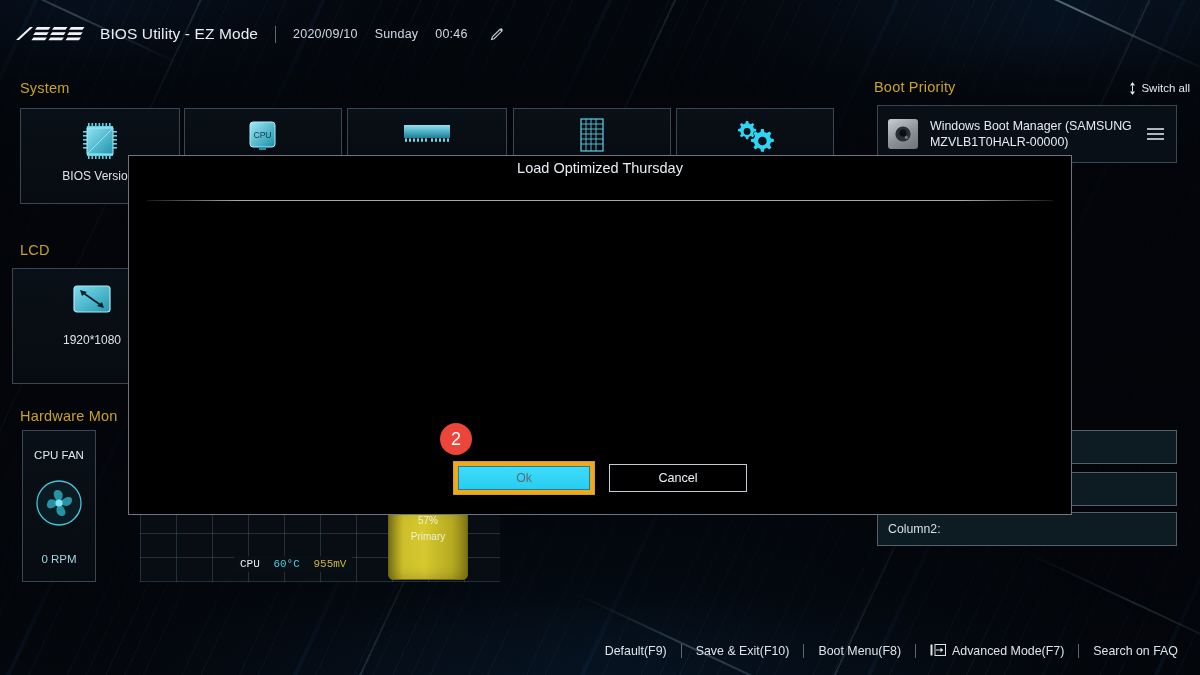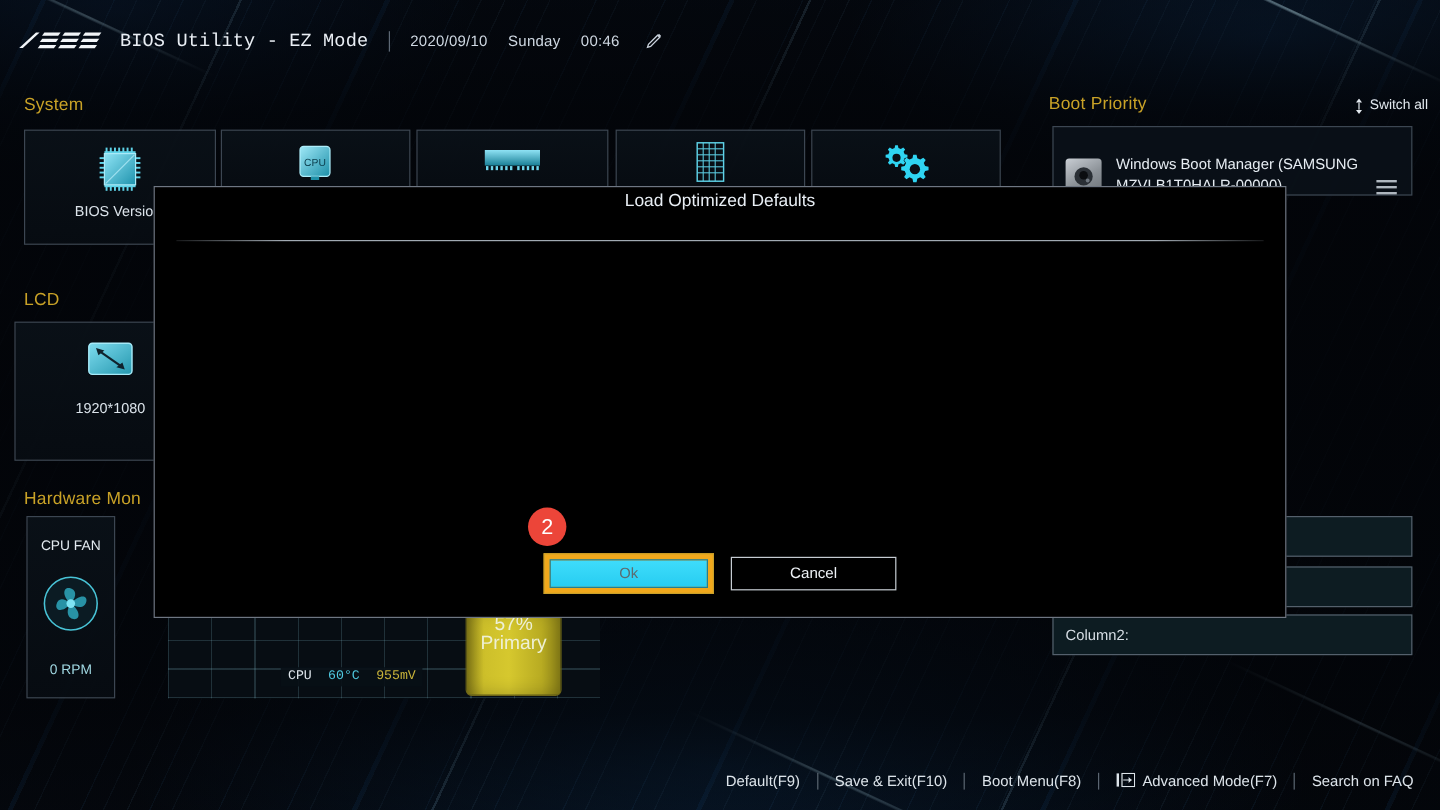--- a/index.html
+++ b/index.html
@@ -65,21 +65,21 @@
     position: absolute; left: 0; top: 0; width: 1200px; height: 68px;
     display: flex; align-items: center; padding-left: 14px; gap: 0;
     z-index: 5;
   }
   .asus-logo {
     width: 72px; height: 20px; position: relative; margin-right: 14px;
     display:flex; align-items:center;
   }
   .asus-logo svg { display:block; }
   .app-title {
-    color: #e9eef4; font-size: 15.5px; letter-spacing: .1px; white-space: nowrap; font-family: Liberation Mono, monospace;
+    color: #e9eef4; font-size: 15.5px; letter-spacing: .1px; white-space: nowrap;
   }
   .vdiv { width:1px; height:17px; background:#5d6875; margin: 0 17px; }
   .dt { color:#cfd8e2; font-size:12.5px; letter-spacing:.2px; white-space:nowrap; }
   .dt + .dt { margin-left: 17px; }
   .pencil { margin-left: 20px; width:18px; height:18px; display:flex; align-items:center; justify-content:center; }
 
   
   .sec-head {
     position:absolute; color:#c9a227; font-size:14.5px; letter-spacing:.2px;
     z-index: 3;
@@ -91,21 +91,21 @@
     z-index: 2;
   }
   .tile-label { position:absolute; left:0; right:0; text-align:center; color:#dbe3ea; font-size:12px; }
 
   .icon-ctr { position:absolute; left:0; right:0; display:flex; justify-content:center; }
 
   
   #bp-switch { position:absolute; right:10px; top:82px; display:flex; align-items:flex-start; gap:4px; color:#e3e9ef; font-size:11.5px; z-index:3; }
   .bp-row {
     position:absolute; border:1px solid #3c4652; background:rgba(10,17,24,.9);
-    display:flex; align-items:flex-end; z-index:2;
+    display:flex; align-items:center; z-index:2;
   }
   .bp-text { color:#e6ecf2; font-size:12.4px; line-height:16.5px; }
   .hdd-ic {
     width:30px;height:30px;border-radius:3px;margin:0 12px 0 10px;flex:0 0 auto;
     background:linear-gradient(150deg,#c9ced4,#8b9197 55%,#6d7378);
     display:flex;align-items:center;justify-content:center;
   }
   .burger { margin-left:auto; margin-right:12px; display:flex; flex-direction:column; gap:3px; }
   .burger i { display:block; width:17px; height:2px; background:#aeb6be; }
 
@@ -118,21 +118,21 @@
       repeating-linear-gradient(90deg, rgba(120,175,190,.22) 0 1px, rgba(0,0,0,0) 1px 36px),
       repeating-linear-gradient(0deg, rgba(120,175,190,.22) 0 1px, rgba(0,0,0,0) 1px 24px),
       #070d13;
   }
   .cpu-read { position:absolute; z-index:3; background:rgba(8,15,22,.9); padding:2px 6px; font-size:11px; white-space:nowrap;font-family:Liberation Mono, monospace; }
   .cpu-read b { font-weight:normal; }
   .yellow-bar {
     position:absolute; z-index:3; border-radius:5px; border:1px solid #6c6416;
     background: linear-gradient(90deg,#8a8018 0%,#cdbf2a 18%,#d6c82e 45%,#b8ab22 80%,#8f8518 100%);
     box-shadow: inset 0 0 14px rgba(0,0,0,.25);
-    text-align:center; color:#eef0d6; font-size:16px; padding-top:4px; line-height:16px;
+    text-align:center; color:#eef0d6; font-size:10px; padding-top:4px; line-height:16px;
   }
 
   
   #bottombar {
     position:absolute; left:0; bottom:0; width:1200px; height:48px;
     display:flex; align-items:center; justify-content:flex-end;
     padding-right: 8px; gap:0; z-index:5;
   }
   .bb-item { color:#dde4ea; font-size:12.4px; white-space:nowrap; padding:0 14px; display:flex; align-items:center; gap:6px;text-align:center; }
   .bb-sep { width:1px; height:14px; background:#5b6672; }
@@ -421,21 +421,21 @@
     <span></span>
   </div>
   <div class="rpanel" style="left:877px; top:472px; width:300px; height:34px;">
     <span></span>
   </div>
   <div class="rpanel" style="left:877px; top:512px; width:300px; height:34px;">
     <span>Column2:</span>
   </div>
 
   <div id="dialog">
-    <div id="dlg-title">Load Optimized Defaults</div>
+    <div id="dlg-title">Load Optimized Thursday</div>
     <div id="dlg-rule"></div>
     <div id="dlg-btns">
       <span class="btn-ok-wrap">
         <span class="btn-ok">Ok</span>
       </span>
       <span class="btn-cancel">Cancel</span>
     </div>
     <div class="badge">2</div>
   </div>
 

